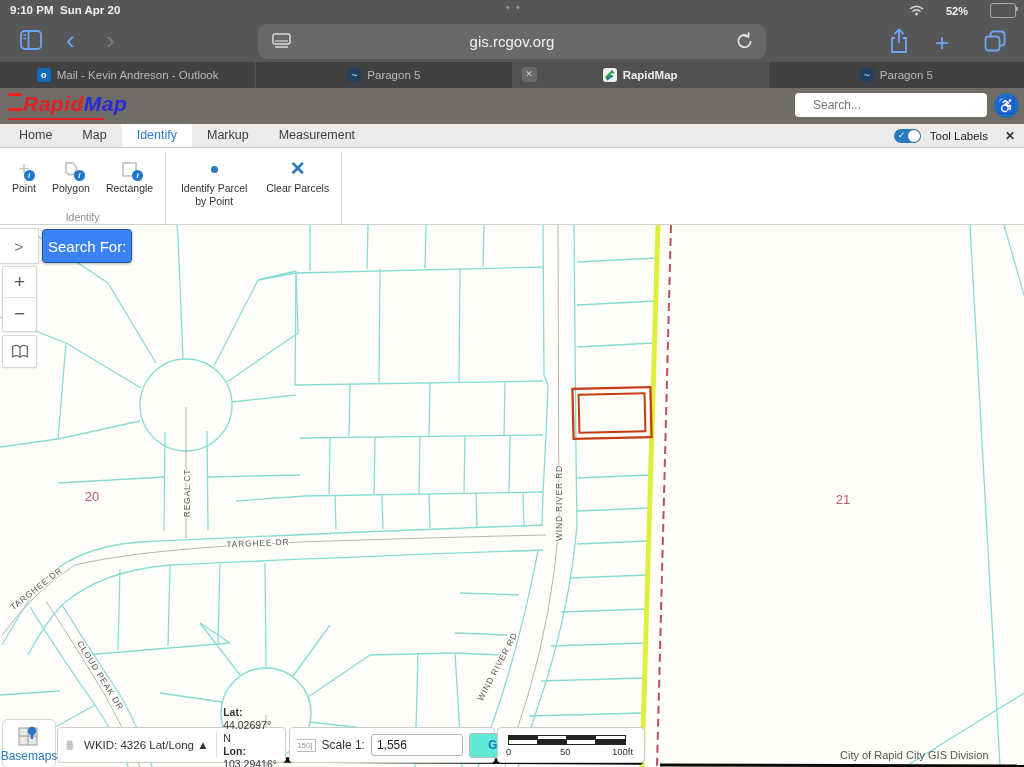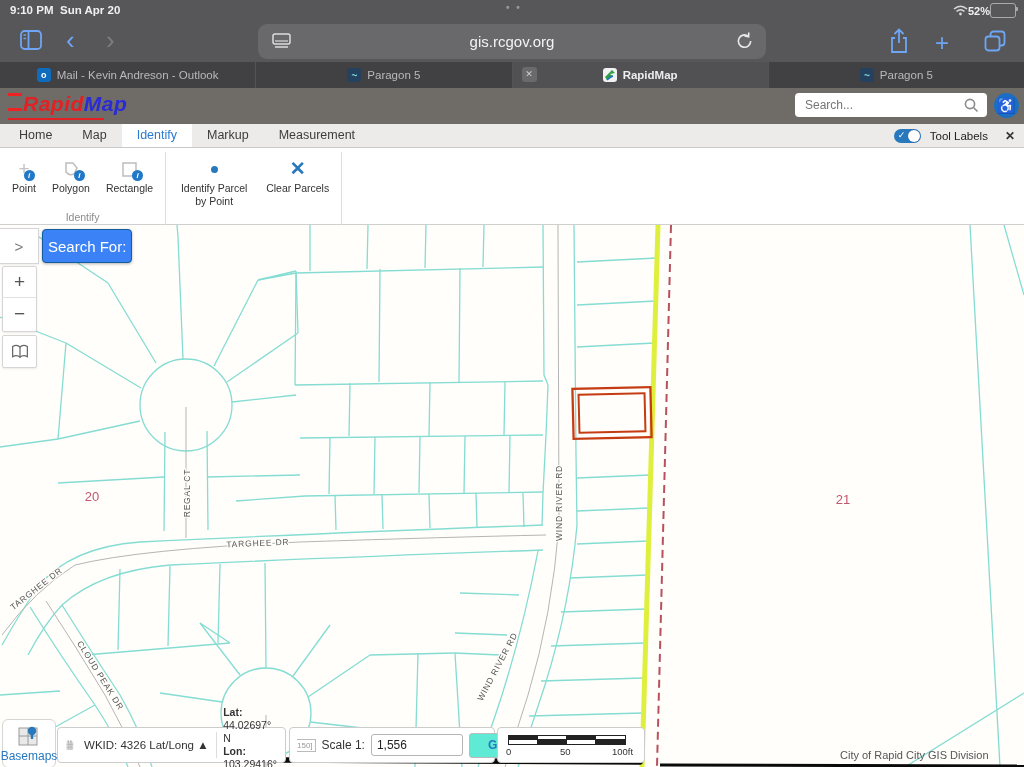--- a/index.html
+++ b/index.html
@@ -6,21 +6,21 @@
   .screen{position:relative;width:1024px;height:767px;overflow:hidden;
     font-family:"Liberation Sans",sans-serif;background:#fff;}
   .abs{position:absolute;}
 
   
   .statusbar{left:0;top:0;width:1024px;height:20px;background:#57575a;color:#f0f0f0;
     font-size:11.5px;font-weight:700;}
   .sb-time{left:10px;top:4px;}
   .sb-date{left:60px;top:4px;font-weight:600;}
   .sb-dots{left:506px;top:2px;color:#9a9a9c;font-size:10px;letter-spacing:2px;}
-  .sb-right{right:8px;top:3px;display:flex;align-items:center;gap:0;}
+  .sb-right{right:8px;top:3px;display:flex;align-items:center;gap:22px;}
   .battery{width:22px;height:11px;border:1px solid #a9a9ab;border-radius:3px;position:relative;padding:1px;}
   .battery .fill{height:100%;background:#fff;border-radius:1px;}
   .battery .nub{position:absolute;right:-3px;top:3px;width:2px;height:4px;background:#a9a9ab;border-radius:0 1px 1px 0;}
 
   .safaribar{left:0;top:20px;width:1024px;height:42px;background:#57575a;}
   .nav-ic{color:#6ea6f4;font-size:26px;line-height:26px;font-weight:400;}
   .nav-ic.disabled{color:#7d7d80;}
   .urlbar{left:258px;top:4px;width:508px;height:35px;background:#69696c;border-radius:9px;
     display:flex;align-items:center;justify-content:center;color:#f3f3f3;font-size:15px;}
   .url-left{position:absolute;left:14px;top:9px;}
@@ -39,21 +39,21 @@
   .fav-rapid{background:#f2f2f2;}
 
   
   .appbar{left:0;top:88px;width:1024px;height:36px;background:#6f6b67;}
   .logo{left:8px;top:4px;font-style:italic;font-weight:700;font-size:21px;letter-spacing:.5px;}
   .logo .bars{display:inline-block;width:14px;height:12px;border-top:3px solid #e22;border-bottom:3px solid #e22;margin-right:1px;}
   .logo .red{color:#e32024;}
   .logo .blue{color:#2a2ad8;}
   .logo .underline{position:absolute;left:0;top:26px;width:96px;height:2px;background:#e32024;}
   .appsearch{left:795px;top:5px;width:192px;height:24px;background:#fff;border-radius:4px;
-    display:flex;align-items:center;padding:0 8px;box-sizing:border-box;}
+    display:flex;align-items:center;padding:0 16px;box-sizing:border-box;}
   .appsearch input{border:none;outline:none;flex:1;font-size:12px;color:#444;background:transparent;
     font-family:"Liberation Sans",sans-serif;}
   .a11y{left:994px;top:5px;width:25px;height:25px;border-radius:50%;background:#1a6fc2;color:#fff;
     font-size:15px;line-height:25px;text-align:center;}
 
   
   .ribbontabs{left:0;top:124px;width:1024px;height:24px;background:#ecebe9;border-bottom:1px solid #c9c9c9;
     display:flex;align-items:stretch;font-size:12.5px;color:#3c3c3c;box-sizing:border-box;}
   .rtab{padding:0 15px;line-height:23px;}
   .rtab.active{background:#fff;color:#2a7ad2;}

